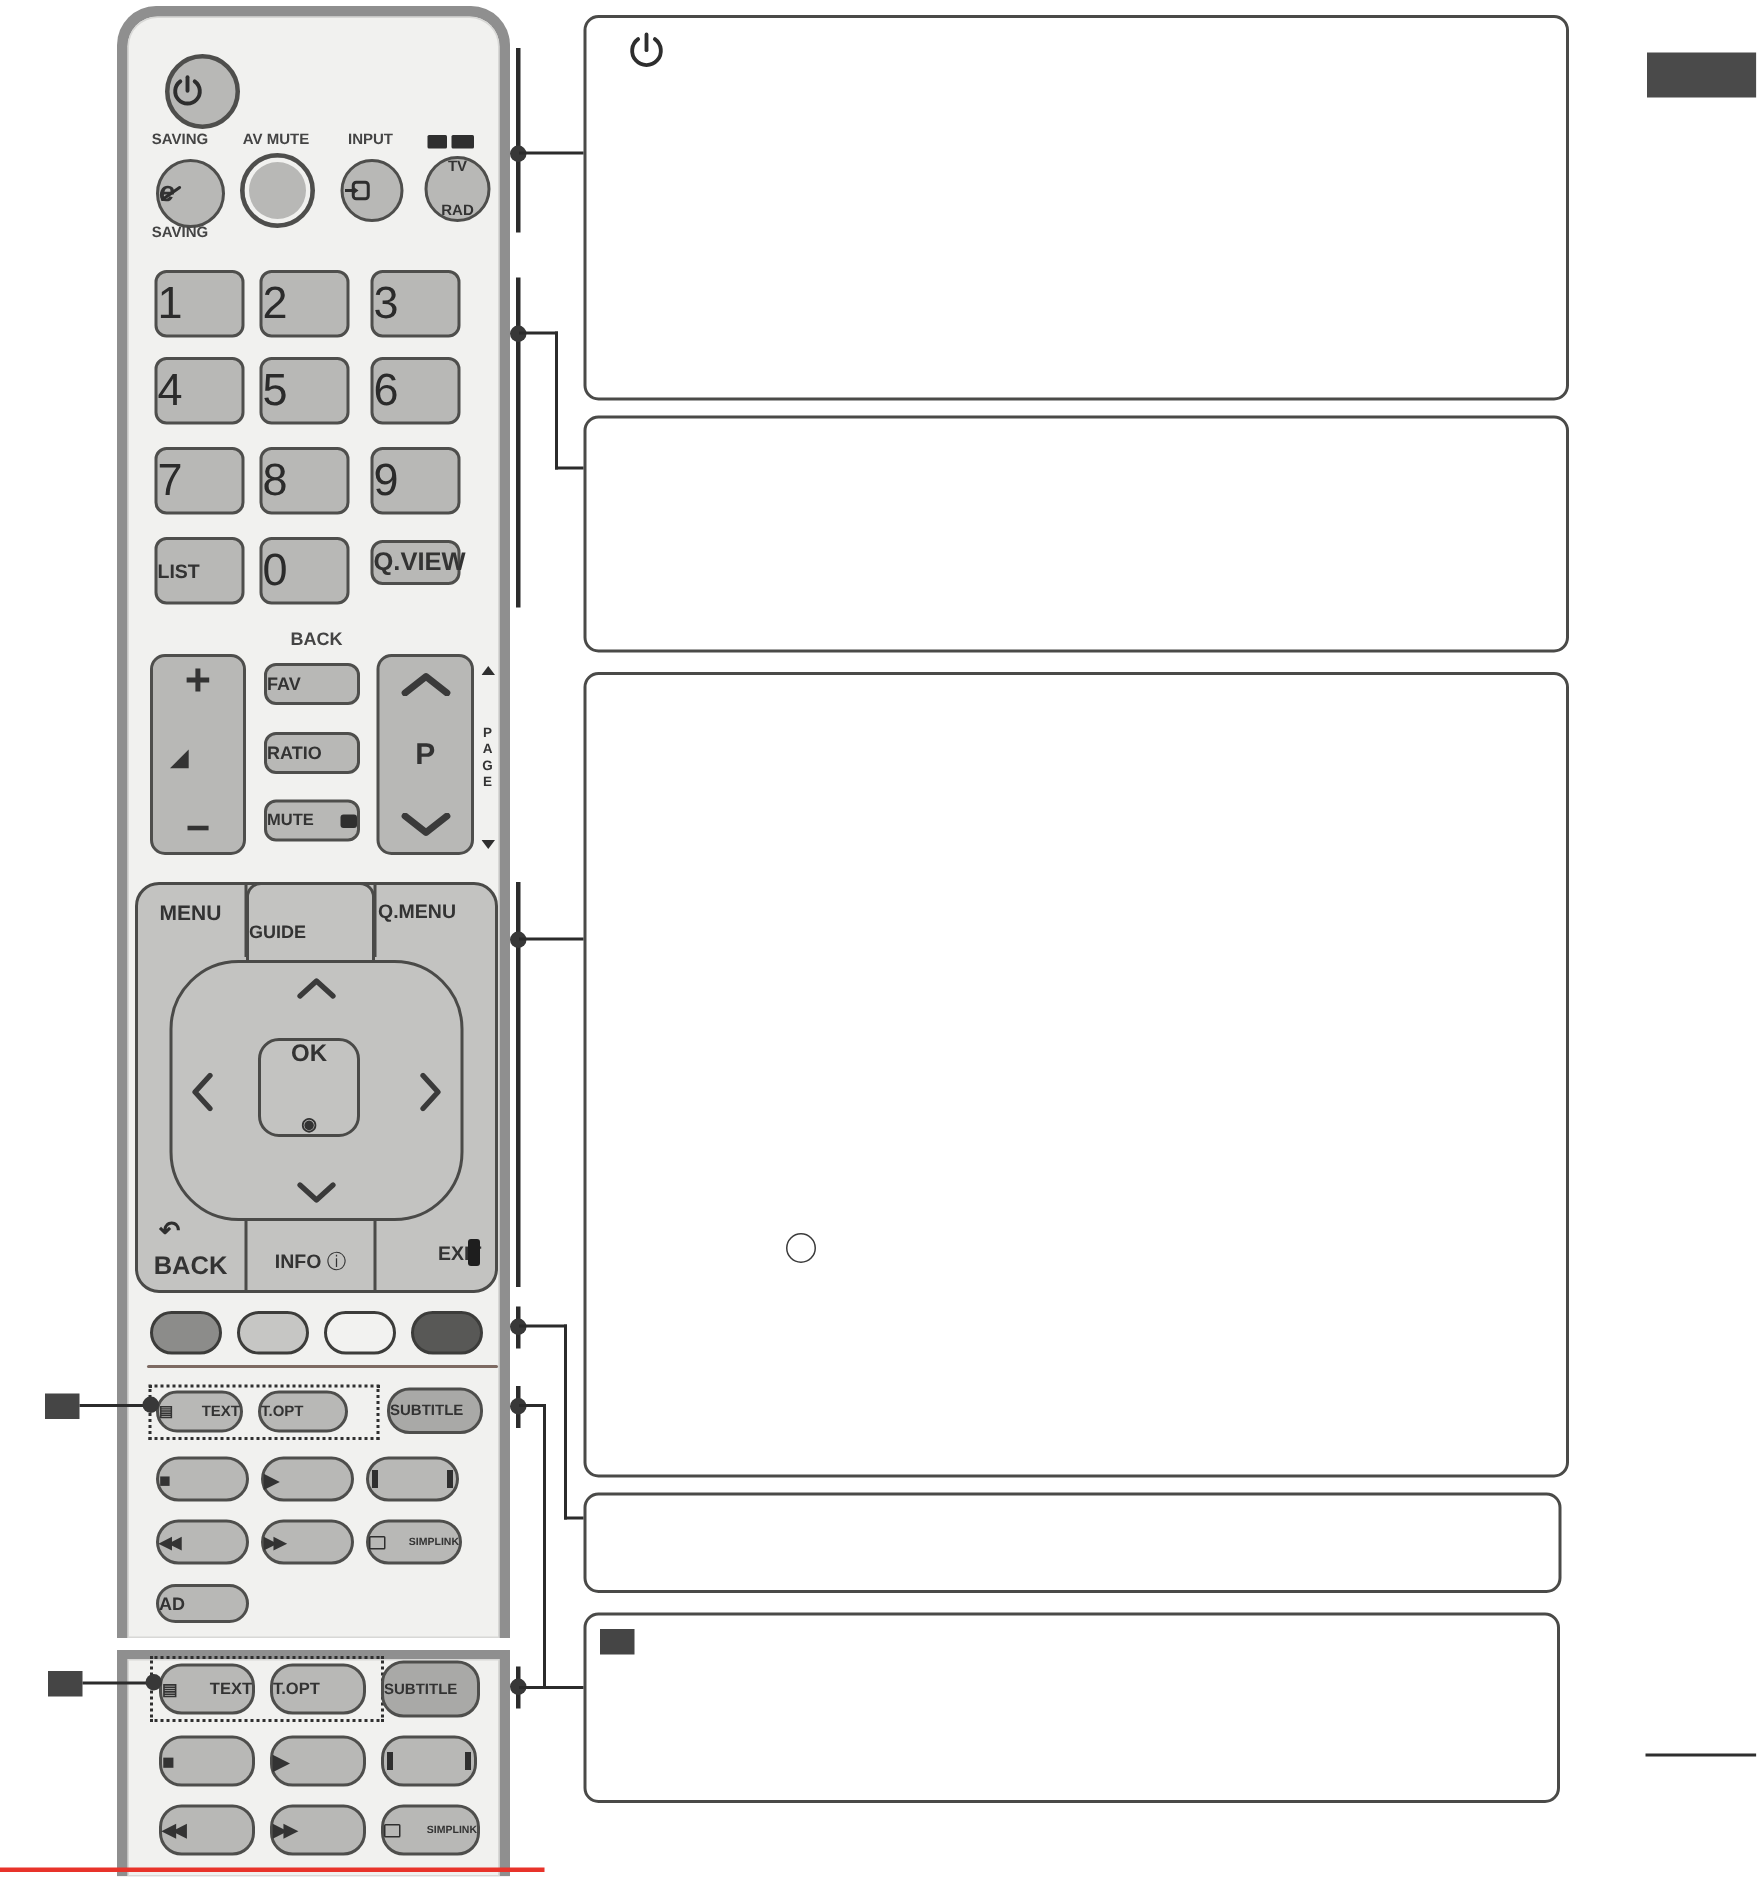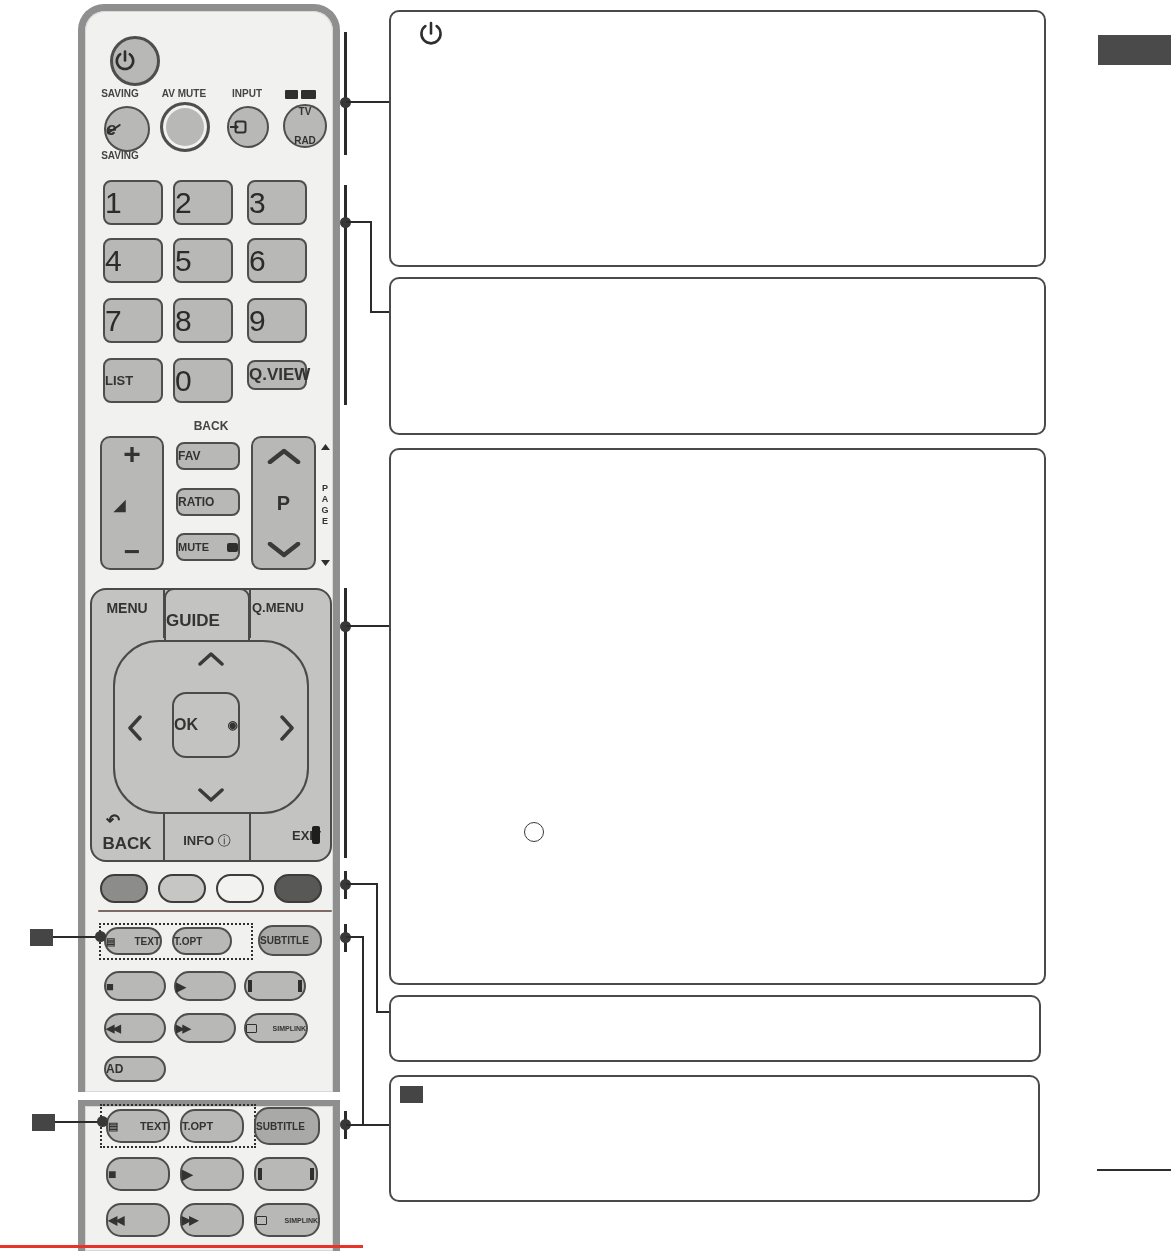--- a/index.html
+++ b/index.html
@@ -129,21 +129,21 @@
         <path d="M0 0L4.5 6 9 0z" fill="#2f2f2f"></path>
       </svg>
   </div>
 
   <div class="abs cluster" style="left:90px;top:588px;width:242px;height:274px;"></div>
   <div class="abs divider" style="left:163px;top:590px;height:48px;"></div>
   <div class="abs divider" style="left:249px;top:590px;height:48px;"></div>
   <div class="abs divider" style="left:163px;top:814px;height:46px;"></div>
   <div class="abs divider" style="left:249px;top:814px;height:46px;"></div>
   <div class="abs" style="left:92px;top:600px;width:70px;text-align:center;font-size:14px;font-weight:bold;">MENU</div>
-  <div class="btn cl-btn" style="left:164px;top:588px;width:86px;height:65px;border-radius:10px;font-size:17px;">GUIDE</div>
+  <div class="btn cl-btn" style="left:164px;top:588px;width:86px;height:65px;border-radius:10px;font-size:12px;">GUIDE</div>
   <div class="abs" style="left:252px;top:600px;width:78px;text-align:left;font-size:13px;font-weight:bold;">Q.MENU</div>
 
   <div class="abs cl-btn" style="left:113px;top:640px;width:196px;height:174px;border-radius:46px;"></div>
   <span class="abs" style="left:198px;top:652px;">
       <svg width="26" height="14" viewBox="0 0 26 14">
         <polyline points="2,12 13,2 24,12" fill="none" stroke="#3a3a3a" stroke-width="3.5" stroke-linecap="round" stroke-linejoin="round"></polyline>
       </svg>
     </span>
   <span class="abs" style="left:198px;top:788px;">
       <svg width="26" height="14" viewBox="0 0 26 14">
@@ -153,21 +153,21 @@
   <span class="abs" style="left:128px;top:715px;">
       <svg width="14" height="26" viewBox="0 0 14 26">
         <polyline points="12,2 2,13 12,24" fill="none" stroke="#3a3a3a" stroke-width="3.5" stroke-linecap="round" stroke-linejoin="round"></polyline>
       </svg>
     </span>
   <span class="abs" style="left:280px;top:715px;">
       <svg width="14" height="26" viewBox="0 0 14 26">
         <polyline points="2,2 12,13 2,24" fill="none" stroke="#3a3a3a" stroke-width="3.5" stroke-linecap="round" stroke-linejoin="round"></polyline>
       </svg>
     </span>
-  <div class="btn cl-btn" style="left:172px;top:692px;width:68px;height:66px;border-radius:14px;flex-direction:row;">
+  <div class="btn cl-btn" style="left:172px;top:692px;width:68px;height:66px;border-radius:14px;flex-direction:column;">
     <span style="font-size:16px;">OK</span>
     <span style="font-size:12px;line-height:13px;">◉</span>
   </div>
 
   <span class="abs" style="left:106px;top:810px;font-size:17px;font-weight:bold;color:#2f2f2f;">↶</span>
   <div class="abs" style="left:92px;top:834px;width:70px;text-align:center;font-size:17px;font-weight:bold;">BACK</div>
   <div class="abs" style="left:166px;top:832px;width:82px;text-align:center;font-size:13px;font-weight:bold;">
     <span>INFO</span>
     <span style="font-weight:normal;">ⓘ</span>
   </div>

